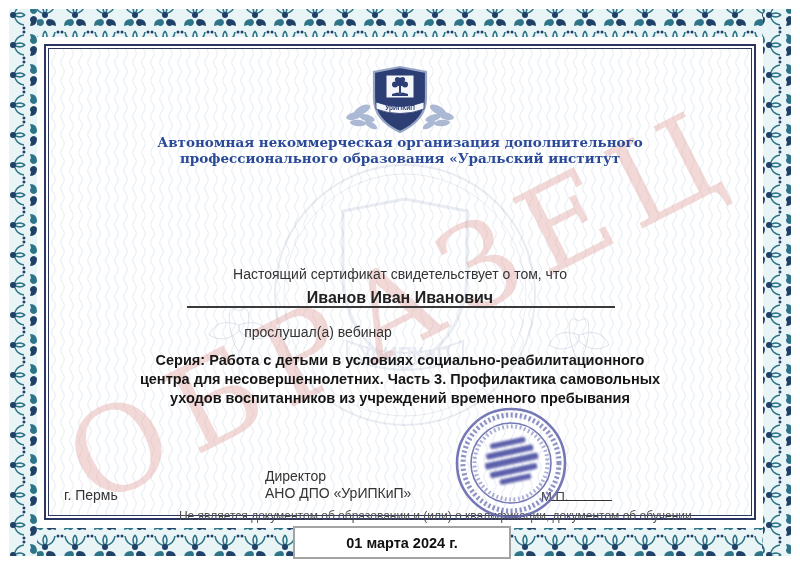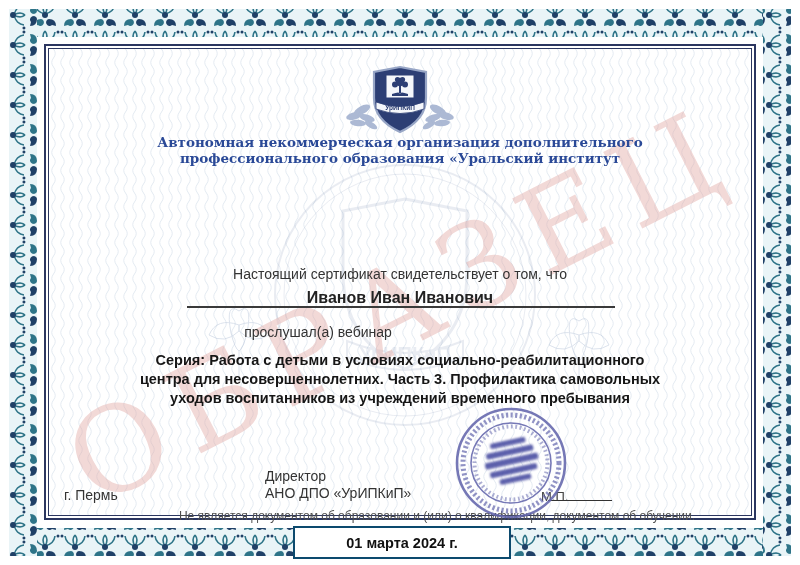--- a/index.html
+++ b/index.html
@@ -47,21 +47,21 @@
   .mp { position:absolute; left:505px; top:481px; font-size:13px; color:#444;margin-left:36px; }
   .sig-line { position:absolute; left:548px; top:492px; width:64px; height:0;
     border-top:1.5px solid #333; }
   .disclaimer { position:absolute; top:501px; left:0; width:800px; text-align:center;
     font-size:12px; color:#4d4d4d;padding-left:37px; }
 
   .logo { position:absolute; left:340px; top:56px; width:120px; height:70px; }
   .stamp { position:absolute; left:452px; top:396px; width:118px; height:118px; z-index:2; }
 
   .date-box { position:absolute; left:293px; top:526px; width:214px; height:29px;
-    background:#ffffff; border:2px solid #0c4a6e; z-index:5;
+    background:#ffffff; border:2px solid #a3a3a3; z-index:5;
     display:flex; align-items:center; justify-content:center;
     font-size:14.5px; font-weight:bold; color:#111; }
 </style>
 </head>
 <body>
 
 <div class="page">
 
   <svg class="layer" width="800" height="565">
     <defs>

